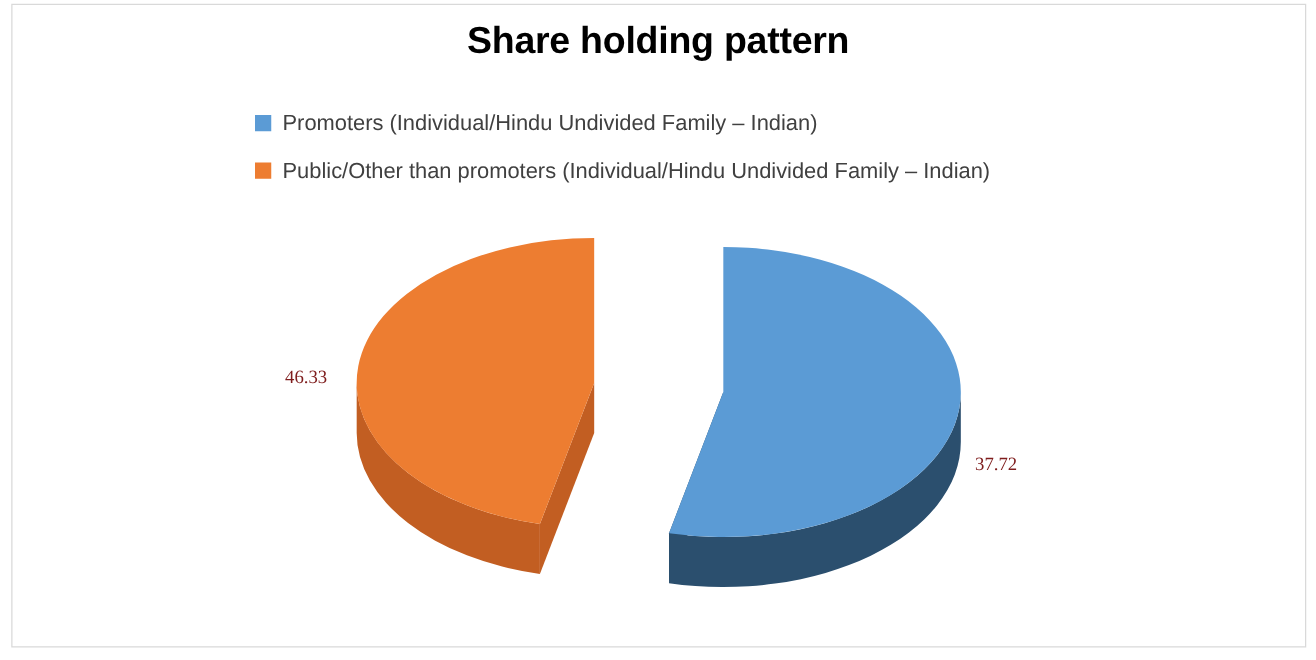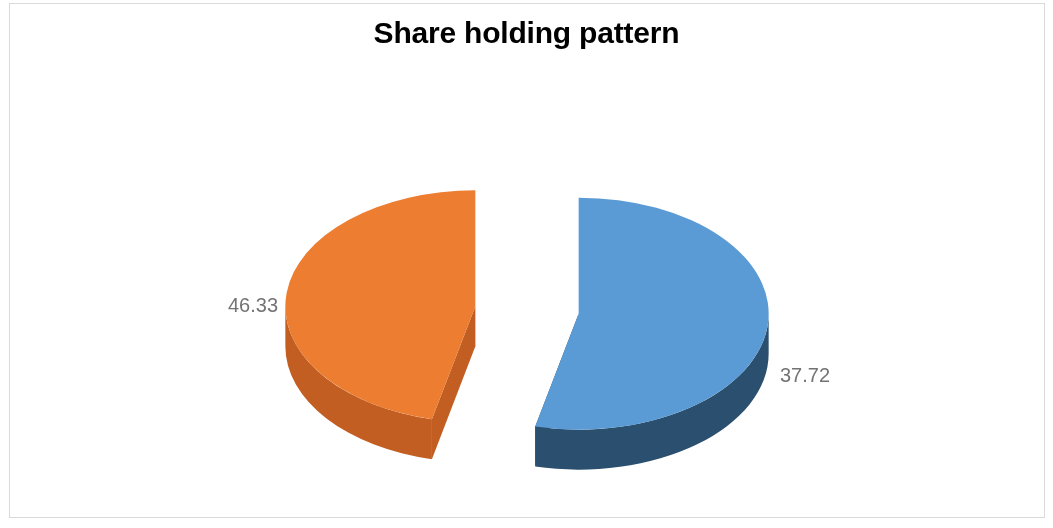--- a/index.html
+++ b/index.html
@@ -69,43 +69,53 @@
     left: 0;
     top: 170px;
     width: 1053px;
     height: 330px;
   }
   #pie-svg {
     display: block;
   }
   .data-label {
     position: absolute;
-    font-size: 20px;
-    color: #737373;
+    font-size: 15px;
+    color: #7f1d1d;
     white-space: nowrap;
-    font-family: Liberation Sans, sans-serif;
+    font-family: Liberation Serif, serif;
   }
   #label-left {
     left: 228px;
     top: 294px;
   }
   #label-right {
     left: 780px;
     top: 364px;
   }
 </style>
 </head>
 <body>
 
 <div id="chart-frame">
 
   <div id="chart-border"></div>
 
   <div id="chart-title">Share holding pattern</div>
 
+  <div id="legend">
+    <div class="legend-row">
+      <span class="legend-swatch" style="background:#5B9BD5"></span>
+      <span class="legend-label">Promoters (Individual/Hindu Undivided Family – Indian)</span>
+    </div>
+    <div class="legend-row">
+      <span class="legend-swatch" style="background:#ED7D31"></span>
+      <span class="legend-label">Public/Other than promoters (Individual/Hindu Undivided Family – Indian)</span>
+    </div>
+  </div>
 
   <div id="plot-area">
     <svg id="pie-svg" width="1053" height="330" viewBox="0 0 1053 330">
       <defs>
         <linearGradient id="blueSideGrad" x1="0" y1="0" x2="1" y2="0">
           <stop offset="0%" stop-color="#2E5B80"></stop>
           <stop offset="35%" stop-color="#27485F"></stop>
           <stop offset="100%" stop-color="#22425C"></stop>
         </linearGradient>
         <linearGradient id="orangeSideGrad" x1="0" y1="0" x2="1" y2="0">

